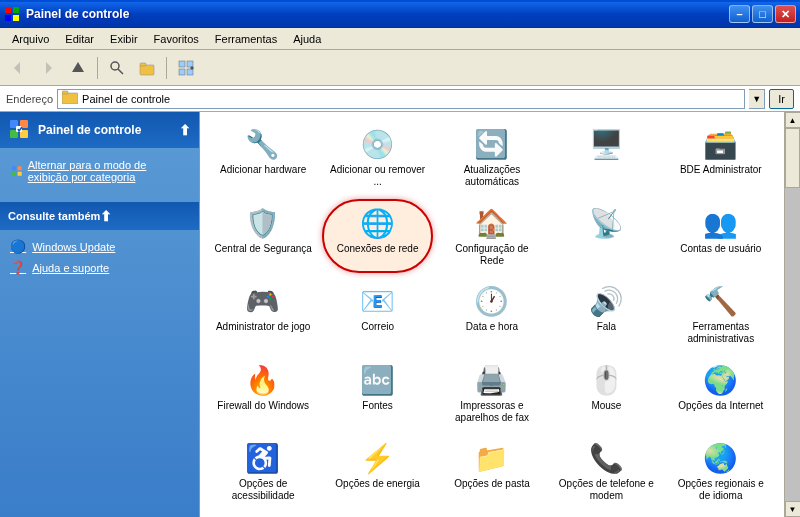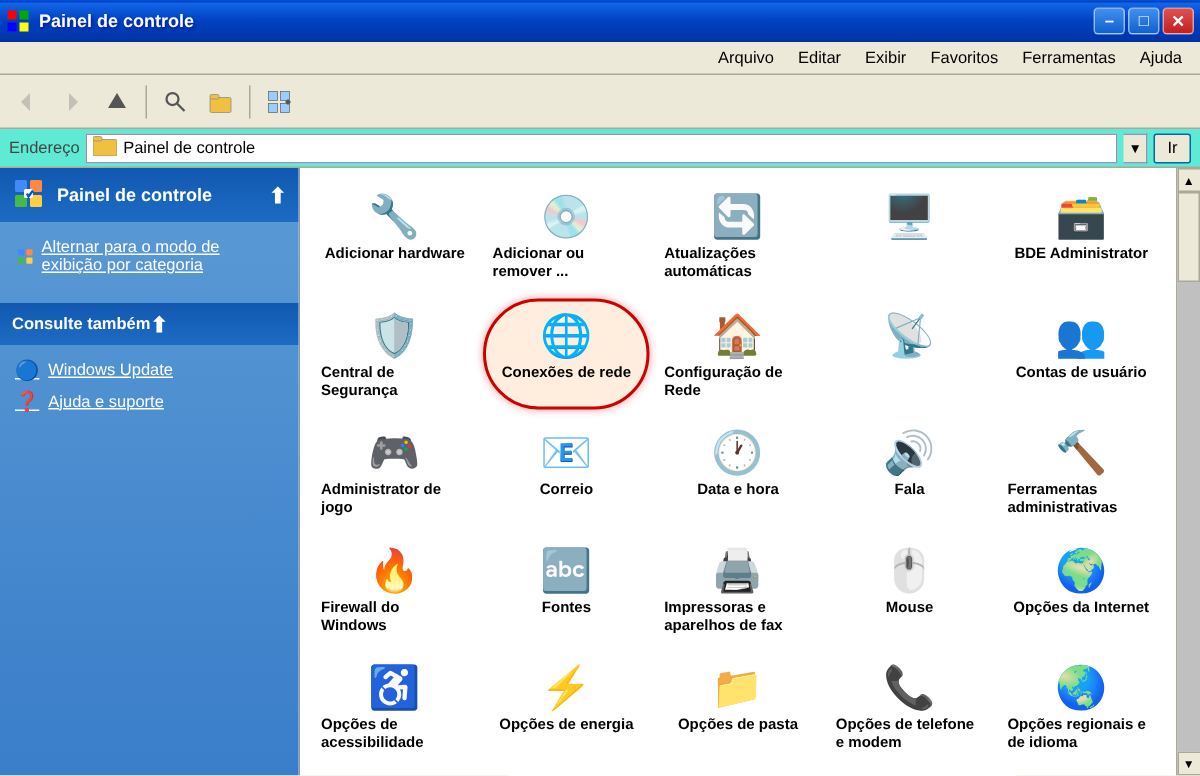--- a/index.html
+++ b/index.html
@@ -17,41 +17,41 @@
       width: 21px; height: 18px; border: 1px solid rgba(255,255,255,0.5);
       border-radius: 3px; display: flex; align-items: center; justify-content: center;
       font-size: 11px; font-weight: bold; cursor: pointer; color: white;
       background: linear-gradient(to bottom, #4090F0, #1060D0);
     }
     .tb-btn.close { background: linear-gradient(to bottom, #E05050, #C02020); }
 
     
     .menu-bar {
       background: #ECE9D8; height: 22px; display: flex; align-items: center;
-      padding: 0 4px; border-bottom: 1px solid #ACA899; justify-content: flex-end;
+      padding: 0 4px; border-bottom: 1px solid #ACA899;
     }
     .menu-item { padding: 2px 8px; font-size: 11px; cursor: pointer; border-radius: 2px; }
 
     
     .toolbar {
       background: #ECE9D8; height: 36px; display: flex; align-items: center;
       padding: 0 4px; border-bottom: 1px solid #ACA899; gap: 2px;
     }
     .tool-btn {
       width: 28px; height: 26px; border: 1px solid transparent; border-radius: 3px;
       display: flex; align-items: center; justify-content: center;
       cursor: pointer; font-size: 14px; color: #444;
       background: transparent;
     }
     .tool-btn.disabled { opacity: 0.4; cursor: default; }
     .toolbar-separator { width: 1px; height: 22px; background: #ACA899; margin: 0 3px; }
 
     
     .address-bar {
-      background: #5eead4; height: 26px; display: flex; align-items: center;
+      background: #ffffff; height: 26px; display: flex; align-items: center;
       padding: 0 6px; border-bottom: 1px solid #ACA899; gap: 4px;
     }
     .address-label { font-size: 11px; color: #444; }
     .address-input-wrap {
       flex: 1; height: 20px; background: white; border: 1px solid #7F9DB9;
       display: flex; align-items: center; padding: 0 4px; overflow: hidden;
     }
     .address-icon { margin-right: 4px; font-size: 13px; }
     .address-text { font-size: 11px; flex: 1; }
     .address-dropdown {
@@ -108,21 +108,21 @@
     .icon-item {
       display: flex; flex-direction: column; align-items: center; justify-content: flex-start;
       padding: 6px 4px; cursor: pointer; border: 2px solid transparent;
       border-radius: 2px; text-align: center; min-height: 70px;
     }
     .icon-item.highlighted {
       background: #FFEEDD; border: 2px solid #CC0000;
       border-radius: 50px; box-shadow: 0 0 6px rgba(200,0,0,0.4);
     }
     .icon-emoji { font-size: 28px; margin-bottom: 3px; }
-    .icon-label { font-size: 10px; line-height: 1.2; color: #000; text-align: left; font-weight: bold; }
+    .icon-label { font-size: 10px; line-height: 1.2; color: #000; text-align: center; }
     .icon-item.highlighted .icon-label { font-size: 10px; }
 
     
     .scroll-area { width: 16px; background: #ECE9D8; border-left: 1px solid #ACA899; display: flex; flex-direction: column; align-items: center; }
     .scroll-btn { width: 16px; height: 16px; background: #ECE9D8; border: 1px solid #ACA899; display: flex; align-items: center; justify-content: center; font-size: 8px; cursor: pointer; }
     .scroll-track { flex: 1; width: 100%; background: #C0C0C0; position: relative; }
     .scroll-thumb { width: 100%; height: 60px; background: #ECE9D8; border: 1px solid #ACA899; position: absolute; top: 0; }
   </style>
 </head>
 <body>

